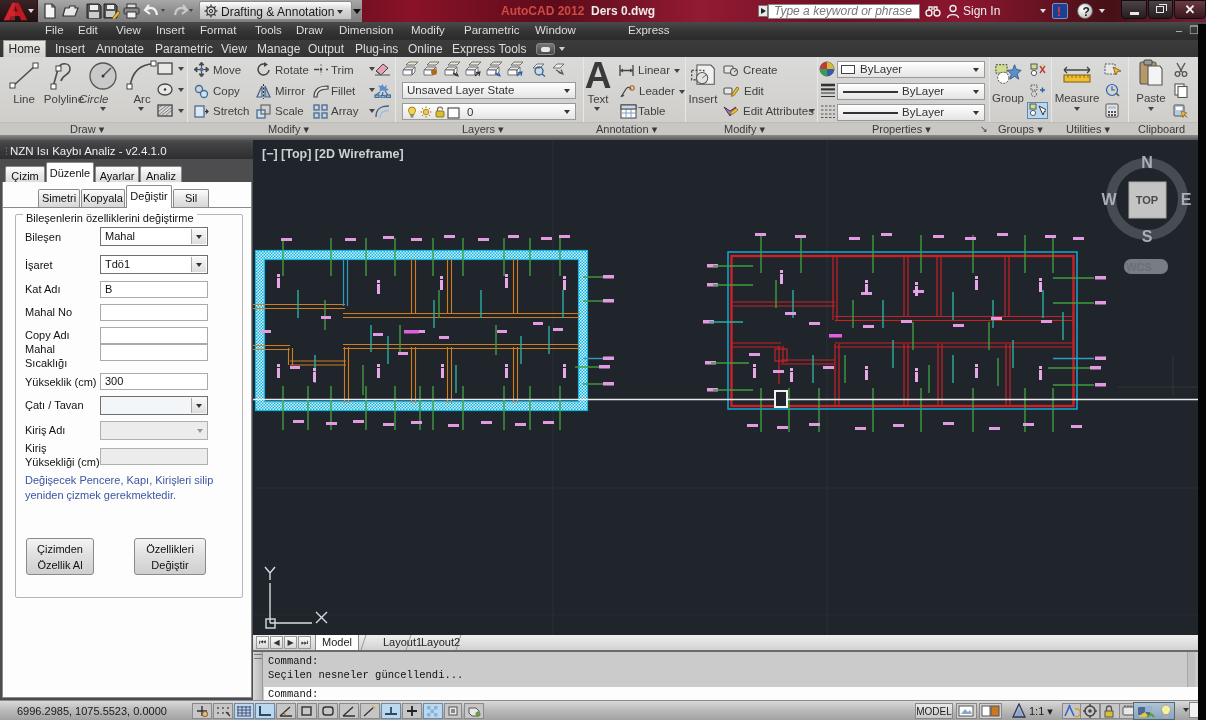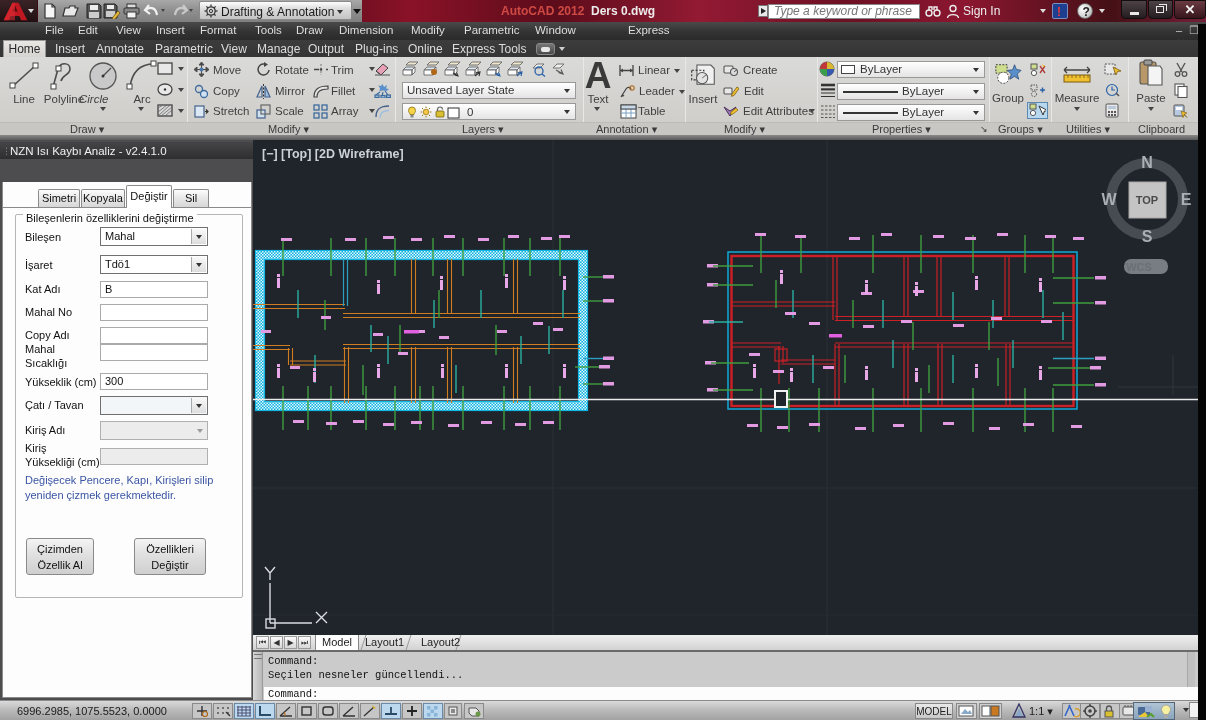--- a/index.html
+++ b/index.html
@@ -1018,20 +1018,30 @@
 </svg>
 </div>
 
 <div class="abs" id="palette" style="left:0;top:140px;width:253px;height:560px;background:#4d4d4f;font-size:11px;color:#111;">
 
  <div class="abs" style="left:0;top:2px;width:253px;height:17px;background:linear-gradient(#454547,#2e2e30);color:#f0f0f0;font-size:11.5px;line-height:16px;">
   <span class="abs" style="left:2px;top:1px;color:#888;font-size:9px;letter-spacing:0;">⋮</span>
   <span class="abs" style="left:10px;top:1px;">NZN Isı Kaybı Analiz - v2.4.1.0</span>
  </div>
 
+ <div class="abs" style="left:0;top:19px;width:253px;height:26px;background:#4d4d4f;">
+
+  <div class="abs" style="left:5px;top:7px;width:40px;height:19px;background:linear-gradient(#fdfdfd,#e9e9e9 45%,#d7d7d7);border:1px solid #8a8a8a;border-bottom:none;border-radius:2px 2px 0 0;text-align:center;line-height:18px;">Çizim</div>
+
+  <div class="abs" style="left:46px;top:3px;width:48px;height:23px;background:#fff;border:1px solid #8a8a8a;border-bottom:none;border-radius:2px 2px 0 0;text-align:center;line-height:21px;">Düzenle</div>
+
+  <div class="abs" style="left:95px;top:7px;width:44px;height:19px;background:linear-gradient(#fdfdfd,#e9e9e9 45%,#d7d7d7);border:1px solid #8a8a8a;border-bottom:none;border-radius:2px 2px 0 0;text-align:center;line-height:18px;">Ayarlar</div>
+
+  <div class="abs" style="left:140px;top:7px;width:42px;height:19px;background:linear-gradient(#fdfdfd,#e9e9e9 45%,#d7d7d7);border:1px solid #8a8a8a;border-bottom:none;border-radius:2px 2px 0 0;text-align:center;line-height:18px;">Analiz</div>
+ </div>
 
  <div class="abs" style="left:2px;top:42px;width:250px;height:26px;background:#fdfdfd;border-left:1px solid #8a8a8a;border-right:1px solid #8a8a8a;"></div>
 
  <div class="abs" style="left:0;top:45px;width:276px;height:22px;z-index:3;margin-left:33px;">
 
   <div class="abs" style="left:5px;top:4px;width:42px;height:18px;background:linear-gradient(#fdfdfd,#e9e9e9 45%,#d7d7d7);border:1px solid #8a8a8a;border-bottom:none;border-radius:2px 2px 0 0;text-align:center;line-height:17px;">Simetri</div>
 
   <div class="abs" style="left:48px;top:4px;width:44px;height:18px;background:linear-gradient(#fdfdfd,#e9e9e9 45%,#d7d7d7);border:1px solid #8a8a8a;border-bottom:none;border-radius:2px 2px 0 0;text-align:center;line-height:17px;">Kopyala</div>
 
   <div class="abs" style="left:93px;top:0;width:46px;height:23px;background:#fff;border:1px solid #8a8a8a;border-bottom:none;border-radius:2px 2px 0 0;text-align:center;line-height:20px;">Değiştir</div>
@@ -1109,21 +1119,21 @@
 <div class="abs" id="layoutbar" style="left:253px;top:635px;width:946px;height:15px;background:linear-gradient(#efefef,#d2d2d2);font-size:11px;color:#222;">
 
  <div class="abs" style="left:3px;top:1px;width:13px;height:13px;background:linear-gradient(#fbfbfb,#d8d8d8);border:1px solid #999;text-align:center;font-size:8px;line-height:12px;color:#333;">⏮</div>
  <div class="abs" style="left:17px;top:1px;width:13px;height:13px;background:linear-gradient(#fbfbfb,#d8d8d8);border:1px solid #999;text-align:center;font-size:8px;line-height:12px;color:#333;">◀</div>
  <div class="abs" style="left:31px;top:1px;width:13px;height:13px;background:linear-gradient(#fbfbfb,#d8d8d8);border:1px solid #999;text-align:center;font-size:8px;line-height:12px;color:#333;">▶</div>
  <div class="abs" style="left:45px;top:1px;width:13px;height:13px;background:linear-gradient(#fbfbfb,#d8d8d8);border:1px solid #999;text-align:center;font-size:8px;line-height:12px;color:#333;">⏭</div>
 
  <div class="abs" style="left:62px;top:0;width:44px;height:15px;background:#fff;border-left:1px solid #888;border-right:1px solid #888;text-align:center;line-height:14px;">Model</div>
 
  <div class="abs" style="left:110px;top:0;width:46px;height:15px;text-align:center;line-height:14px;transform:skewX(-18deg);border-right:1px solid #999;border-left:1px solid #999;"></div>
- <span class="abs" style="left:112px;top:1px;">Layout1</span>
+ <span class="abs" style="left:130px;top:1px;">Layout1</span>
 
  <div class="abs" style="left:160px;top:0;width:46px;height:15px;text-align:center;line-height:14px;transform:skewX(-18deg);border-right:1px solid #999;"></div>
  <span class="abs" style="left:168px;top:1px;">Layout2</span>
 </div>
 
 <div class="abs" id="cmdwin" style="left:253px;top:650px;width:946px;height:50px;background:#cbcbcb;border-top:2px solid #6a6a6a;font-family:'Liberation Mono',monospace;font-size:10.5px;color:#111;">
 
  <div class="abs" style="left:0;top:0;width:10px;height:48px;background:linear-gradient(90deg,#d8d8d8,#b8b8b8);border-right:1px solid #999;">
         <div class="abs" style="left:1px;top:2px;width:8px;height:5px;border-top:1px solid #777;border-bottom:1px solid #777;"></div>
       </div>

